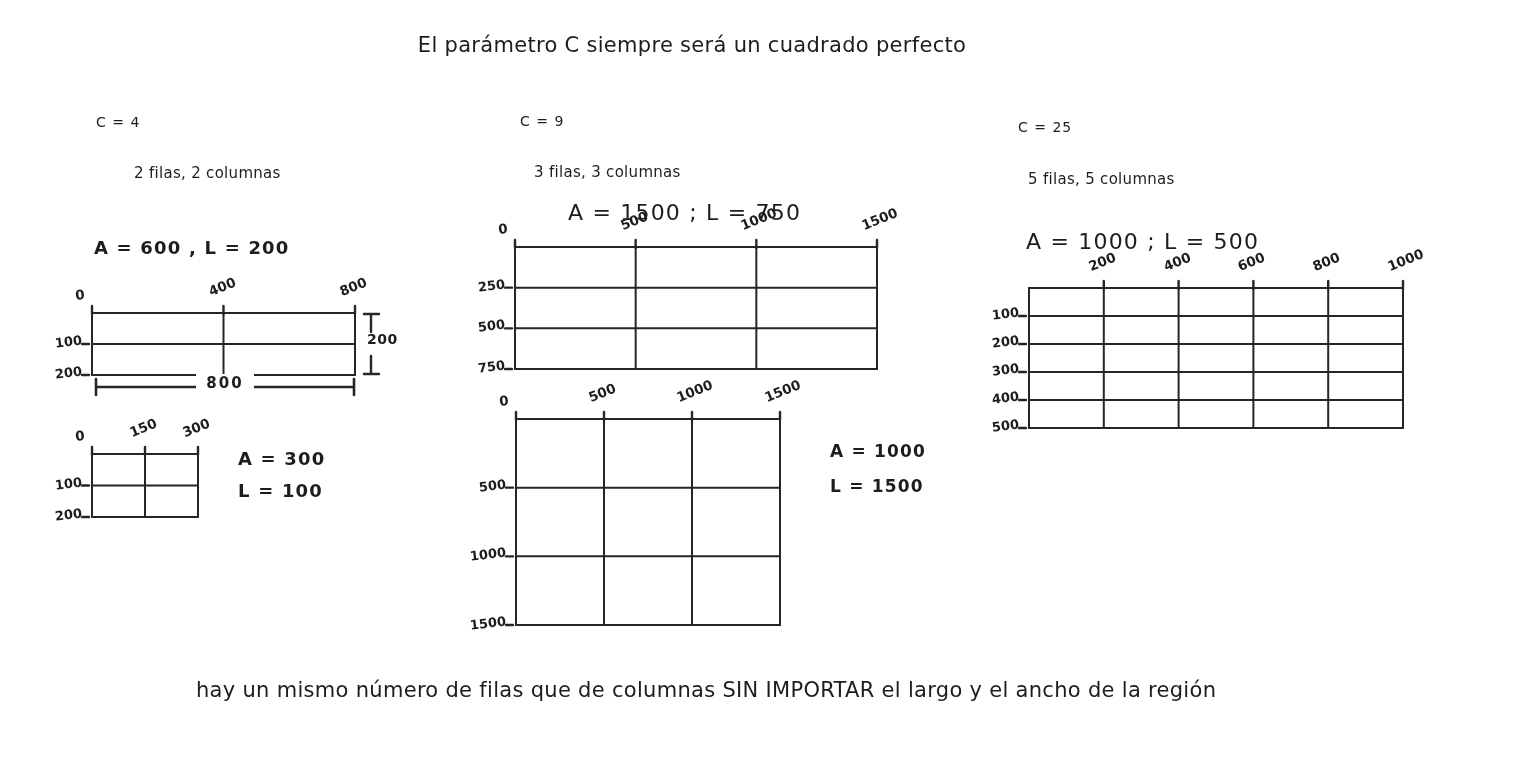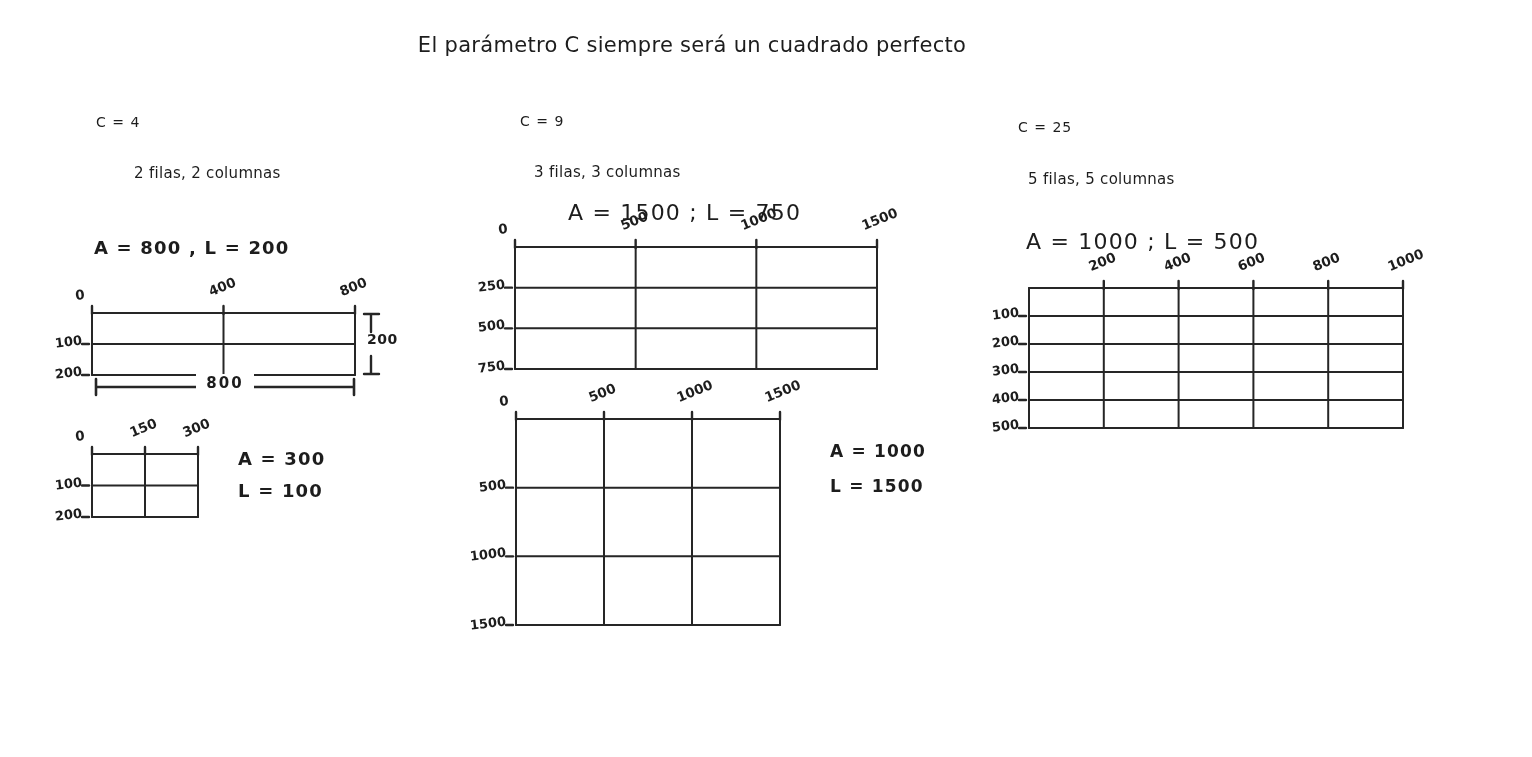--- a/index.html
+++ b/index.html
@@ -54,21 +54,21 @@
 </style>
 </head>
 <body>
 
 <div class="canvas">
 
   <div class="abs title">El parámetro C siempre será un cuadrado perfecto</div>
 
   <div class="abs c-label" id="c4-c">C = 4</div>
   <div class="abs rows-cols" id="c4-rc">2 filas, 2 columnas</div>
-  <div class="abs params" id="c4-params">A = 800 ,   L = 200</div>
+  <div class="abs params" id="c4-params">A = 600 ,   L = 200</div>
 
   <div class="grid" id="c4-grid1">
       <svg width="263" height="62" class="grid-svg">
         <line x1="0" y1="0" x2="0" y2="62" stroke="#262626" stroke-width="2" stroke-linecap="round"></line>
         <line x1="131.5" y1="0" x2="131.5" y2="62" stroke="#262626" stroke-width="2" stroke-linecap="round"></line>
         <line x1="263" y1="0" x2="263" y2="62" stroke="#262626" stroke-width="2" stroke-linecap="round"></line>
         <line x1="0" y1="0" x2="263" y2="0" stroke="#262626" stroke-width="2" stroke-linecap="round"></line>
         <line x1="0" y1="31" x2="263" y2="31" stroke="#262626" stroke-width="2" stroke-linecap="round"></line>
         <line x1="0" y1="62" x2="263" y2="62" stroke="#262626" stroke-width="2" stroke-linecap="round"></line>
         <line x1="0" y1="-7" x2="0" y2="1" stroke="#262626" stroke-width="2.4" stroke-linecap="round"></line>
@@ -210,14 +210,15 @@
       <div class="xtick" style="left: 212.4px; top: -30px;">600</div>
       <div class="xtick" style="left: 287.2px; top: -30px;">800</div>
       <div class="xtick" style="left: 362px; top: -30px;">1000</div>
       <div class="ytick" style="left: -52px; top: 19px;">100</div>
       <div class="ytick" style="left: -52px; top: 47px;">200</div>
       <div class="ytick" style="left: -52px; top: 75px;">300</div>
       <div class="ytick" style="left: -52px; top: 103px;">400</div>
       <div class="ytick" style="left: -52px; top: 131px;">500</div>
     </div>
 
+  <div class="abs footer-line" id="footer2">hay un mismo número de filas que de columnas SIN IMPORTAR el largo y el ancho de la región</div>
 
 </div>
 
 </body></html>

